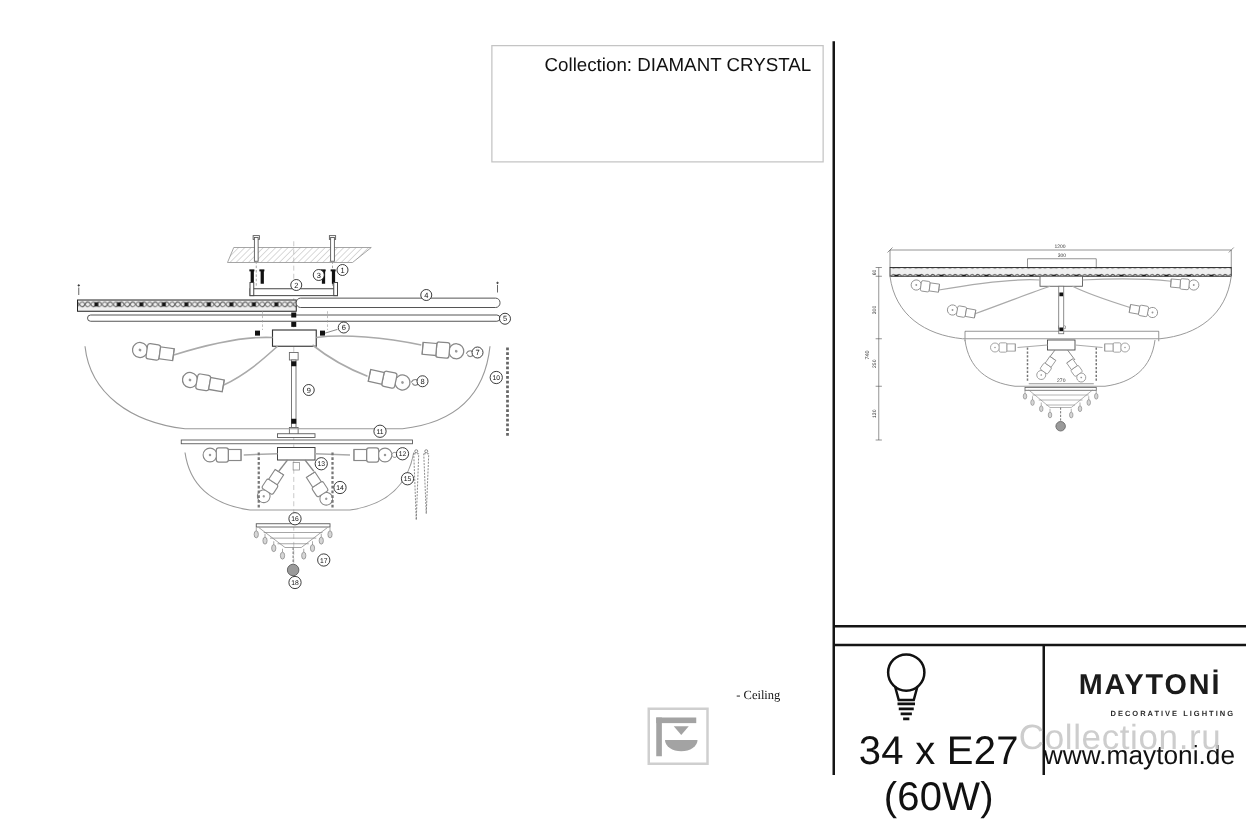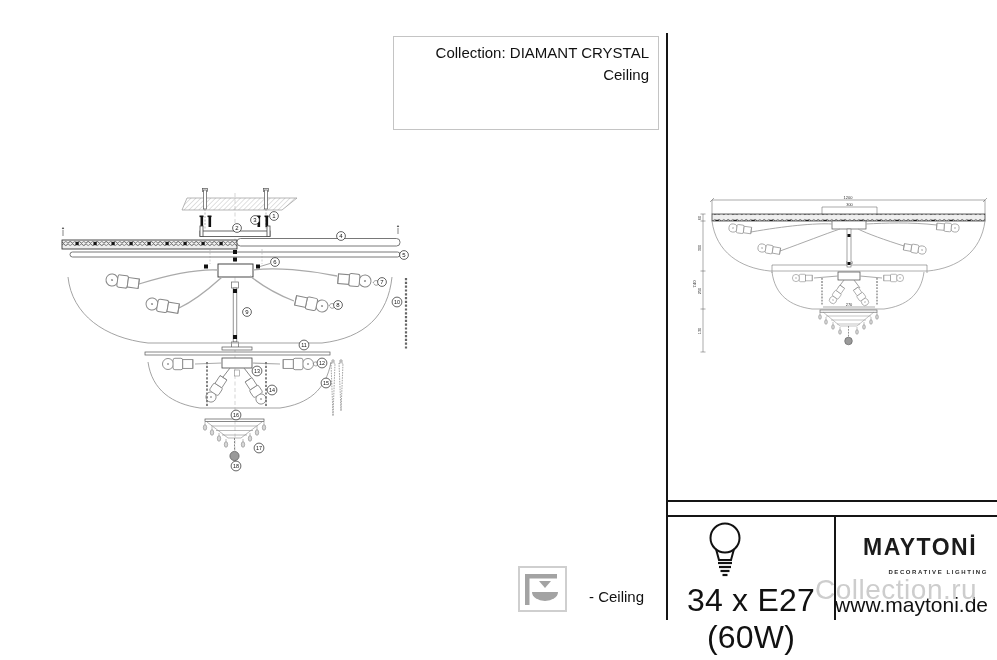--- a/index.html
+++ b/index.html
@@ -11,21 +11,21 @@
             padding:5px 9px 0 4px;text-align:right;}
   .spec-box div{font-size:15px;line-height:22px;white-space:nowrap;}
   
   .vline-main{position:absolute;left:666px;top:33px;width:2px;height:587px;background:#151515;}
   .hline-a{position:absolute;left:667px;top:500px;width:330px;height:2px;background:#151515;}
   .hline-b{position:absolute;left:667px;top:515px;width:330px;height:2px;background:#151515;}
   .vline-div{position:absolute;left:834px;top:516px;width:2px;height:104px;background:#151515;}
   
   .mount-box{position:absolute;left:518px;top:566px;width:49px;height:46px;
              border:2px solid #cfcfcf;box-sizing:border-box;background:#fff;}
-  .mount-label{position:absolute;left:589px;top:588px;font-size:15px;}
+  .mount-label{position:absolute;left:589px;top:551px;font-size:10px;font-family:Liberation Serif, serif;}
   .bulb-icon{position:absolute;left:703px;top:521px;}
   .bulb-spec{position:absolute;left:667px;top:582px;width:168px;text-align:center;
              font-size:32px;letter-spacing:.2px;}
   .brand-logo{position:absolute;left:835px;top:534px;width:153px;text-align:left;
               font-size:23px;font-weight:700;letter-spacing:1.5px;color:#1b1b1b;padding-left:28px;}
   .brand-tagline{position:absolute;left:835px;top:569px;width:153px;text-align:right;
               font-size:6px;font-weight:700;letter-spacing:1.6px;color:#2a2a2a;}
   .brand-site{position:absolute;left:835px;top:593px;width:153px;text-align:right;
               font-size:21px;color:#111;}
   .watermark{position:absolute;left:815px;top:574px;font-size:28px;color:#c9c9c9;
@@ -33,21 +33,20 @@
   svg text{font-family:"Liberation Sans", sans-serif;}
   .diagram{position:absolute;}
 </style>
 </head>
 <body>
 
 <div id="page">
 
   <div class="spec-box">
     <div>Collection: DIAMANT CRYSTAL</div>
-    <div>Ceiling</div>
   </div>
 
   <div class="vline-main"></div>
   <div class="hline-a"></div>
   <div class="hline-b"></div>
   <div class="vline-div"></div>
 
   <svg class="diagram" style="left:50px;top:185px;" width="380" height="300" viewBox="0 0 380 300">
     <defs>
       <pattern id="hatch45" width="3.5" height="3.5" patternUnits="userSpaceOnUse" patternTransform="rotate(45)">

